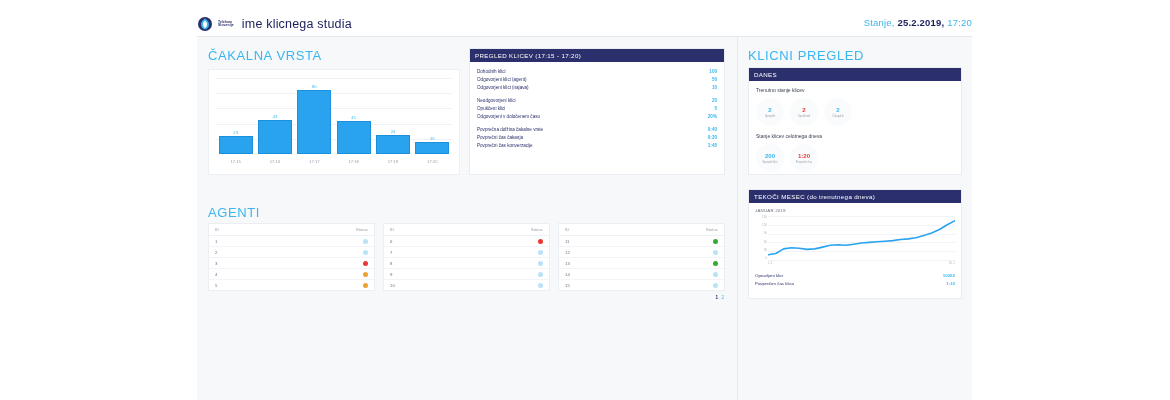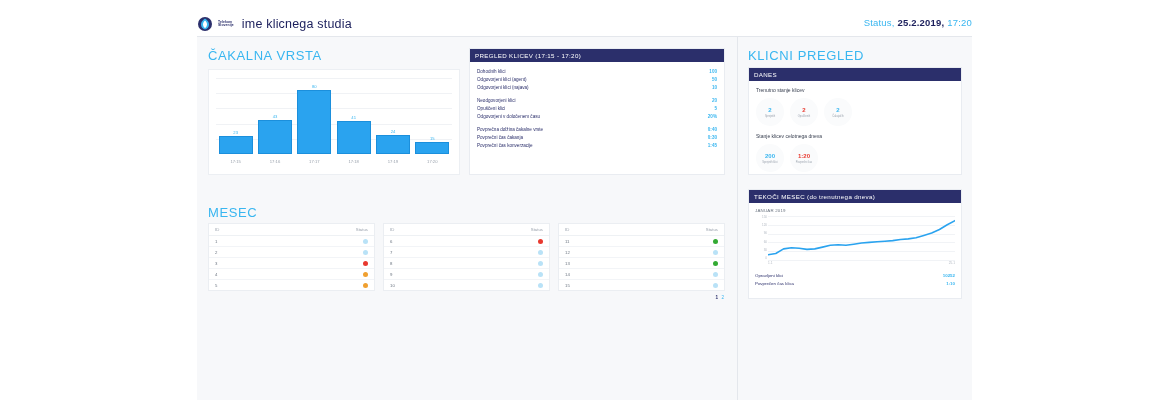--- a/index.html
+++ b/index.html
@@ -180,21 +180,21 @@
           <path d="M16 9 C13 12 12 14 12 17 C12 20 14 23 16 24 C18 23 20 20 20 17 C20 14 19 12 16 9 Z" fill="#ffffff"></path>
         </svg>
       </span>
       <span class="brand-wordmark">
         <span>Telekom</span>
         <span>Slovenije</span>
       </span>
     </div>
     <div class="app-title">ime klicnega studia</div>
     <div class="datetime">
-      <span class="dt-day">Status,</span>
+      <span class="dt-day">Stanje,</span>
       <span class="dt-date">25.2.2019,</span>
       <span class="dt-time">17:20</span>
     </div>
   </div>
   <div class="topline"></div>
 
   <div class="divider-v"></div>
 
   <div class="left-col">
 
@@ -287,21 +287,21 @@
               <span class="v">0:30</span>
             </div>
             <div class="kv">
               <span>Povprečni čas konverzacije</span>
               <span class="v">1:45</span>
             </div>
           </div>
         </div>
     </div>
 
-    <div class="sec-title agenti-title">MESEC</div>
+    <div class="sec-title agenti-title">AGENTI</div>
     <div class="agents-area">
       <div class="agents-tables" id="agents-tables">
           <div class="agent-tbl">
             <div class="hrow">
               <span>ID</span>
               <span>Status</span>
             </div>
             <div class="row">
               <span>1</span>
               <span class="dot" style="background: rgb(185, 226, 247);"></span>

